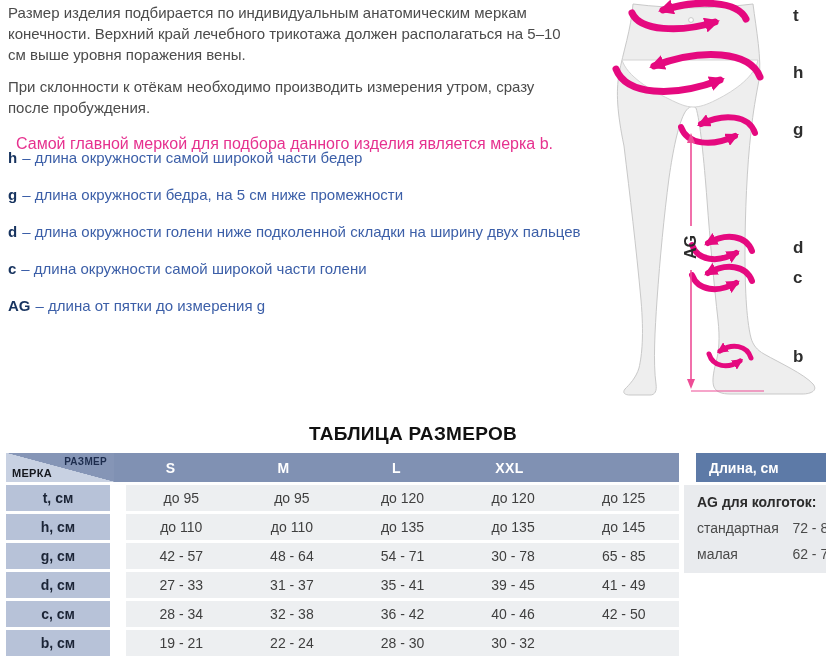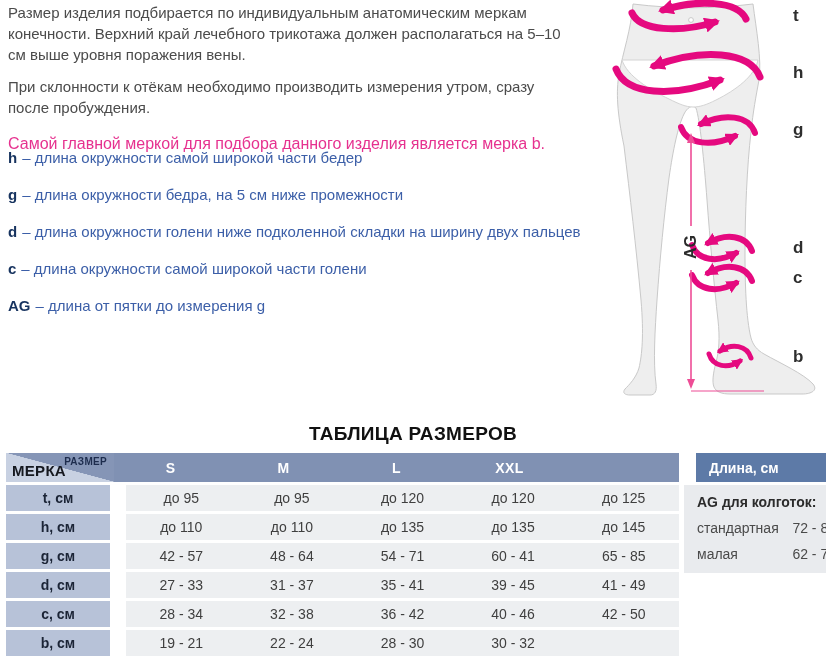--- a/index.html
+++ b/index.html
@@ -5,21 +5,21 @@
   * { box-sizing: border-box; }
   html,body { margin:0; padding:0; background:#fff; }
   .page {
     position:relative; width:826px; height:656px; background:#fff;
     font-family:"Liberation Sans", sans-serif; overflow:hidden;
   }
 
   
   .intro { position:absolute; left:8px; top:2px; width:568px; }
   .intro p { margin:0 0 11px 0; font-size:15px; line-height:21px; color:#4b4b4b; }
-  .intro p.hl { color:#e6318f; font-size:16px; margin-top:15px; }
+  .intro p.hl { color:#e6318f; font-size:16px; margin-top:15px;margin-left:8px; }
 
   
   .mlist { position:absolute; left:8px; top:147px; width:600px; }
   .m-item { margin-bottom:16px; font-size:15px; line-height:21px; color:#3c5fa8; }
   .m-key  { font-weight:bold; color:#17335f; margin-right:5px; }
 
   
   .fig { position:absolute; left:612px; top:0; width:214px; height:418px; }
   .fig svg { display:block; }
   .flabel { font-family:"Liberation Sans",sans-serif; font-size:17px; font-weight:600; fill:#2e2e2e; }
@@ -32,21 +32,21 @@
   }
   .sizes { position:absolute; top:453px; left:6px; display:flex; gap:5px; }
   .sizes-main { width:673px; display:flex; flex-direction:column; gap:3px; }
   .trow { display:flex; gap:16px; height:26px; }
   .trow.head { height:29px; gap:0; }
   .tcorner {
     width:108px; position:relative; flex:0 0 108px;
     background:linear-gradient(to bottom left, #8595b6 49.2%, #c8d1e2 49.8%);
   }
   .corner-top    { position:absolute; top:3px; right:7px; font-size:10px; font-weight:bold; color:#1d2c4d; letter-spacing:.3px; }
-  .corner-bottom { position:absolute; bottom:3px; left:6px; font-size:15px; font-weight:bold; color:#15181f; letter-spacing:.3px; }
+  .corner-bottom { position:absolute; bottom:3px; left:6px; font-size:11px; font-weight:bold; color:#15181f; letter-spacing:.3px; }
   .tdata { flex:1; display:grid; grid-template-columns:repeat(5,1fr); background:#edeff1; }
   .trow.head .tdata { background:#8091b3; }
   .tcell { display:flex; align-items:center; justify-content:center; font-size:14px; color:#3f3f3f; }
   .trow.head .tcell { color:#fff; font-weight:bold; letter-spacing:.4px; }
   .tlabel {
     flex:0 0 104px; width:104px; background:#b7c2d8; display:flex; align-items:center; justify-content:center;
     font-size:14px; font-weight:bold; color:#1b2436;
   }
 
   
@@ -193,21 +193,21 @@
           <div class="tcell">до 145</div>
         </div>
       </div>
 
       <div class="trow">
         <div class="tlabel">g, см</div>
         <div class="tdata">
           <div class="tcell">42 - 57</div>
           <div class="tcell">48 - 64</div>
           <div class="tcell">54 - 71</div>
-          <div class="tcell">60 - 41</div>
+          <div class="tcell">30 - 78</div>
           <div class="tcell">65 - 85</div>
         </div>
       </div>
 
       <div class="trow">
         <div class="tlabel">d, см</div>
         <div class="tdata">
           <div class="tcell">27 - 33</div>
           <div class="tcell">31 - 37</div>
           <div class="tcell">35 - 41</div>

